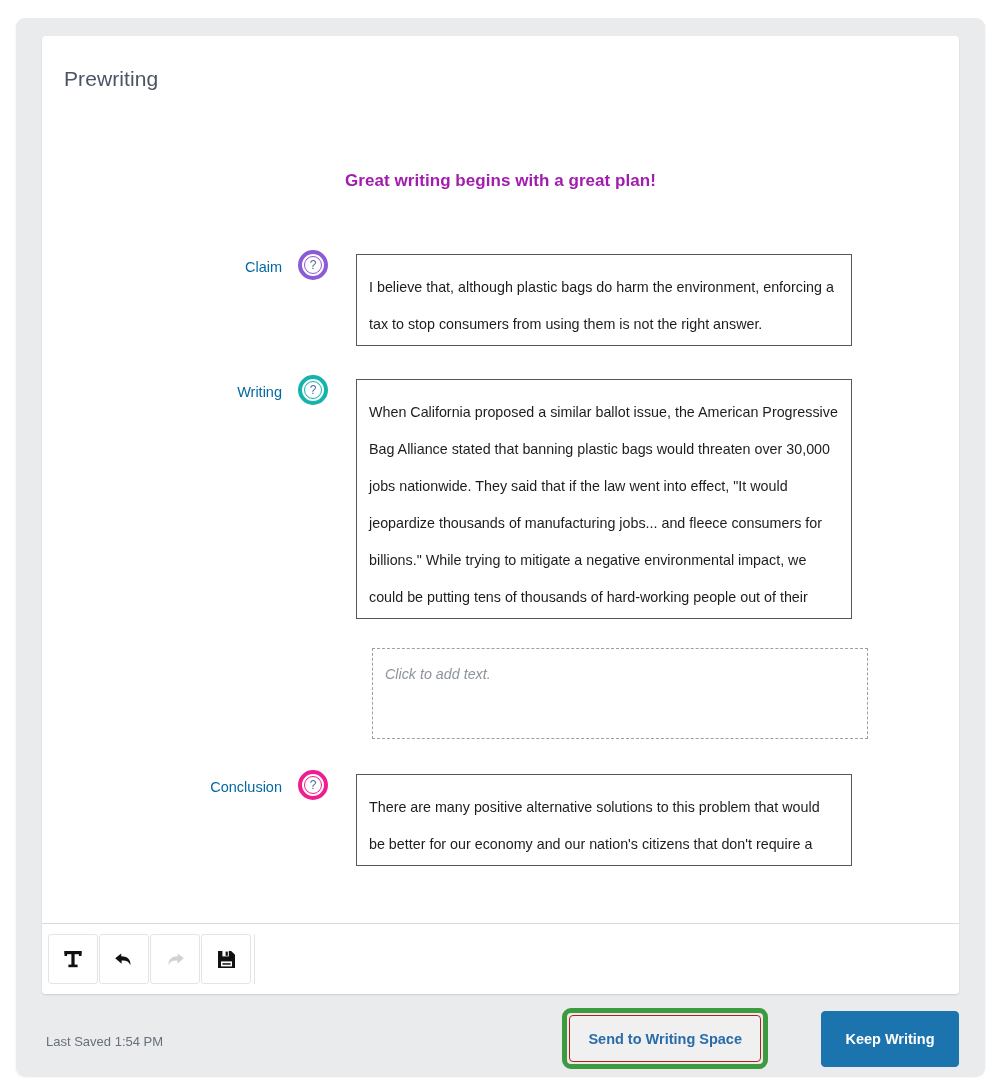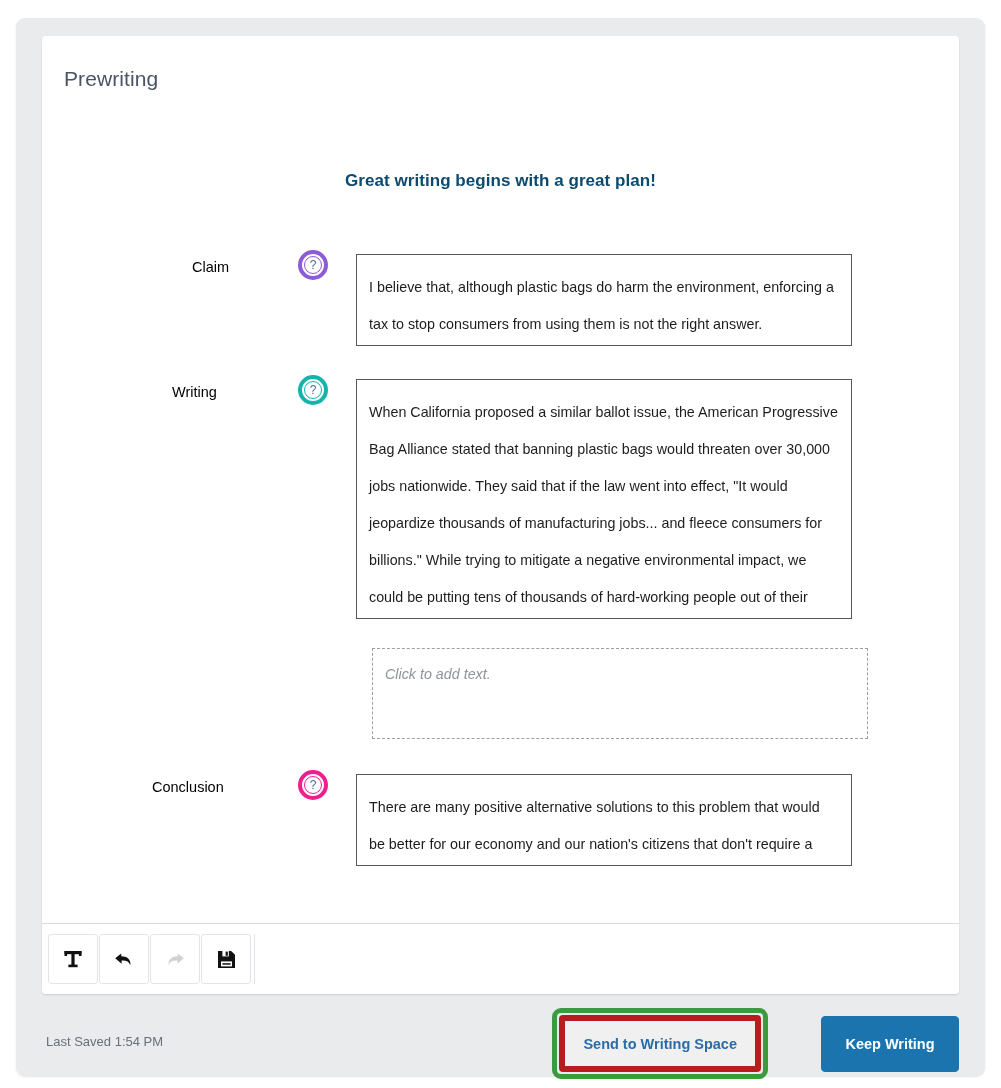--- a/index.html
+++ b/index.html
@@ -60,36 +60,36 @@
   }
 
   .headline {
     position: absolute;
     left: 0;
     right: 0;
     top: 135px;
     text-align: center;
     font-size: 17px;
     font-weight: bold;
-    color: #0c4a6e;
+    color: #a21caf;
     letter-spacing: 0.05px;
   }
 
   
   .row {
     position: absolute;
     left: 0;
     width: 100%;
   }
 
   .row-label {
     position: absolute;
-    text-align: left;
+    text-align: right;
     font-size: 14.5px;
-    color: #000000;
+    color: #0369a1;
     line-height: 1;
     white-space: nowrap;
   }
 
   
   .help-icon {
     position: absolute;
     width: 30px;
     height: 30px;
     border-radius: 50%;
@@ -202,27 +202,27 @@
   }
   .highlight-wrap {
     border: 5px solid #3c9a3f;
     border-radius: 9px;
     padding: 2px;
     display: inline-flex;
     margin-right: 9px;
   }
   .btn-secondary {
     background: #f0f0f0;
-    border: 6px solid #b91c1c;
+    border: 1px solid #b91c1c;
     border-radius: 4px;
     color: #2a6ca8;
     font-size: 14.5px;
     font-weight: bold;
     padding: 0 18px;
-    height: 57px;
+    height: 47px;
     min-width: 160px;
     display: flex;
     align-items: center;
     justify-content: center;
     cursor: pointer;
     white-space: nowrap;
   }
   .btn-primary {
     background: #1b74ae;
     border: 1px solid #1b74ae;

